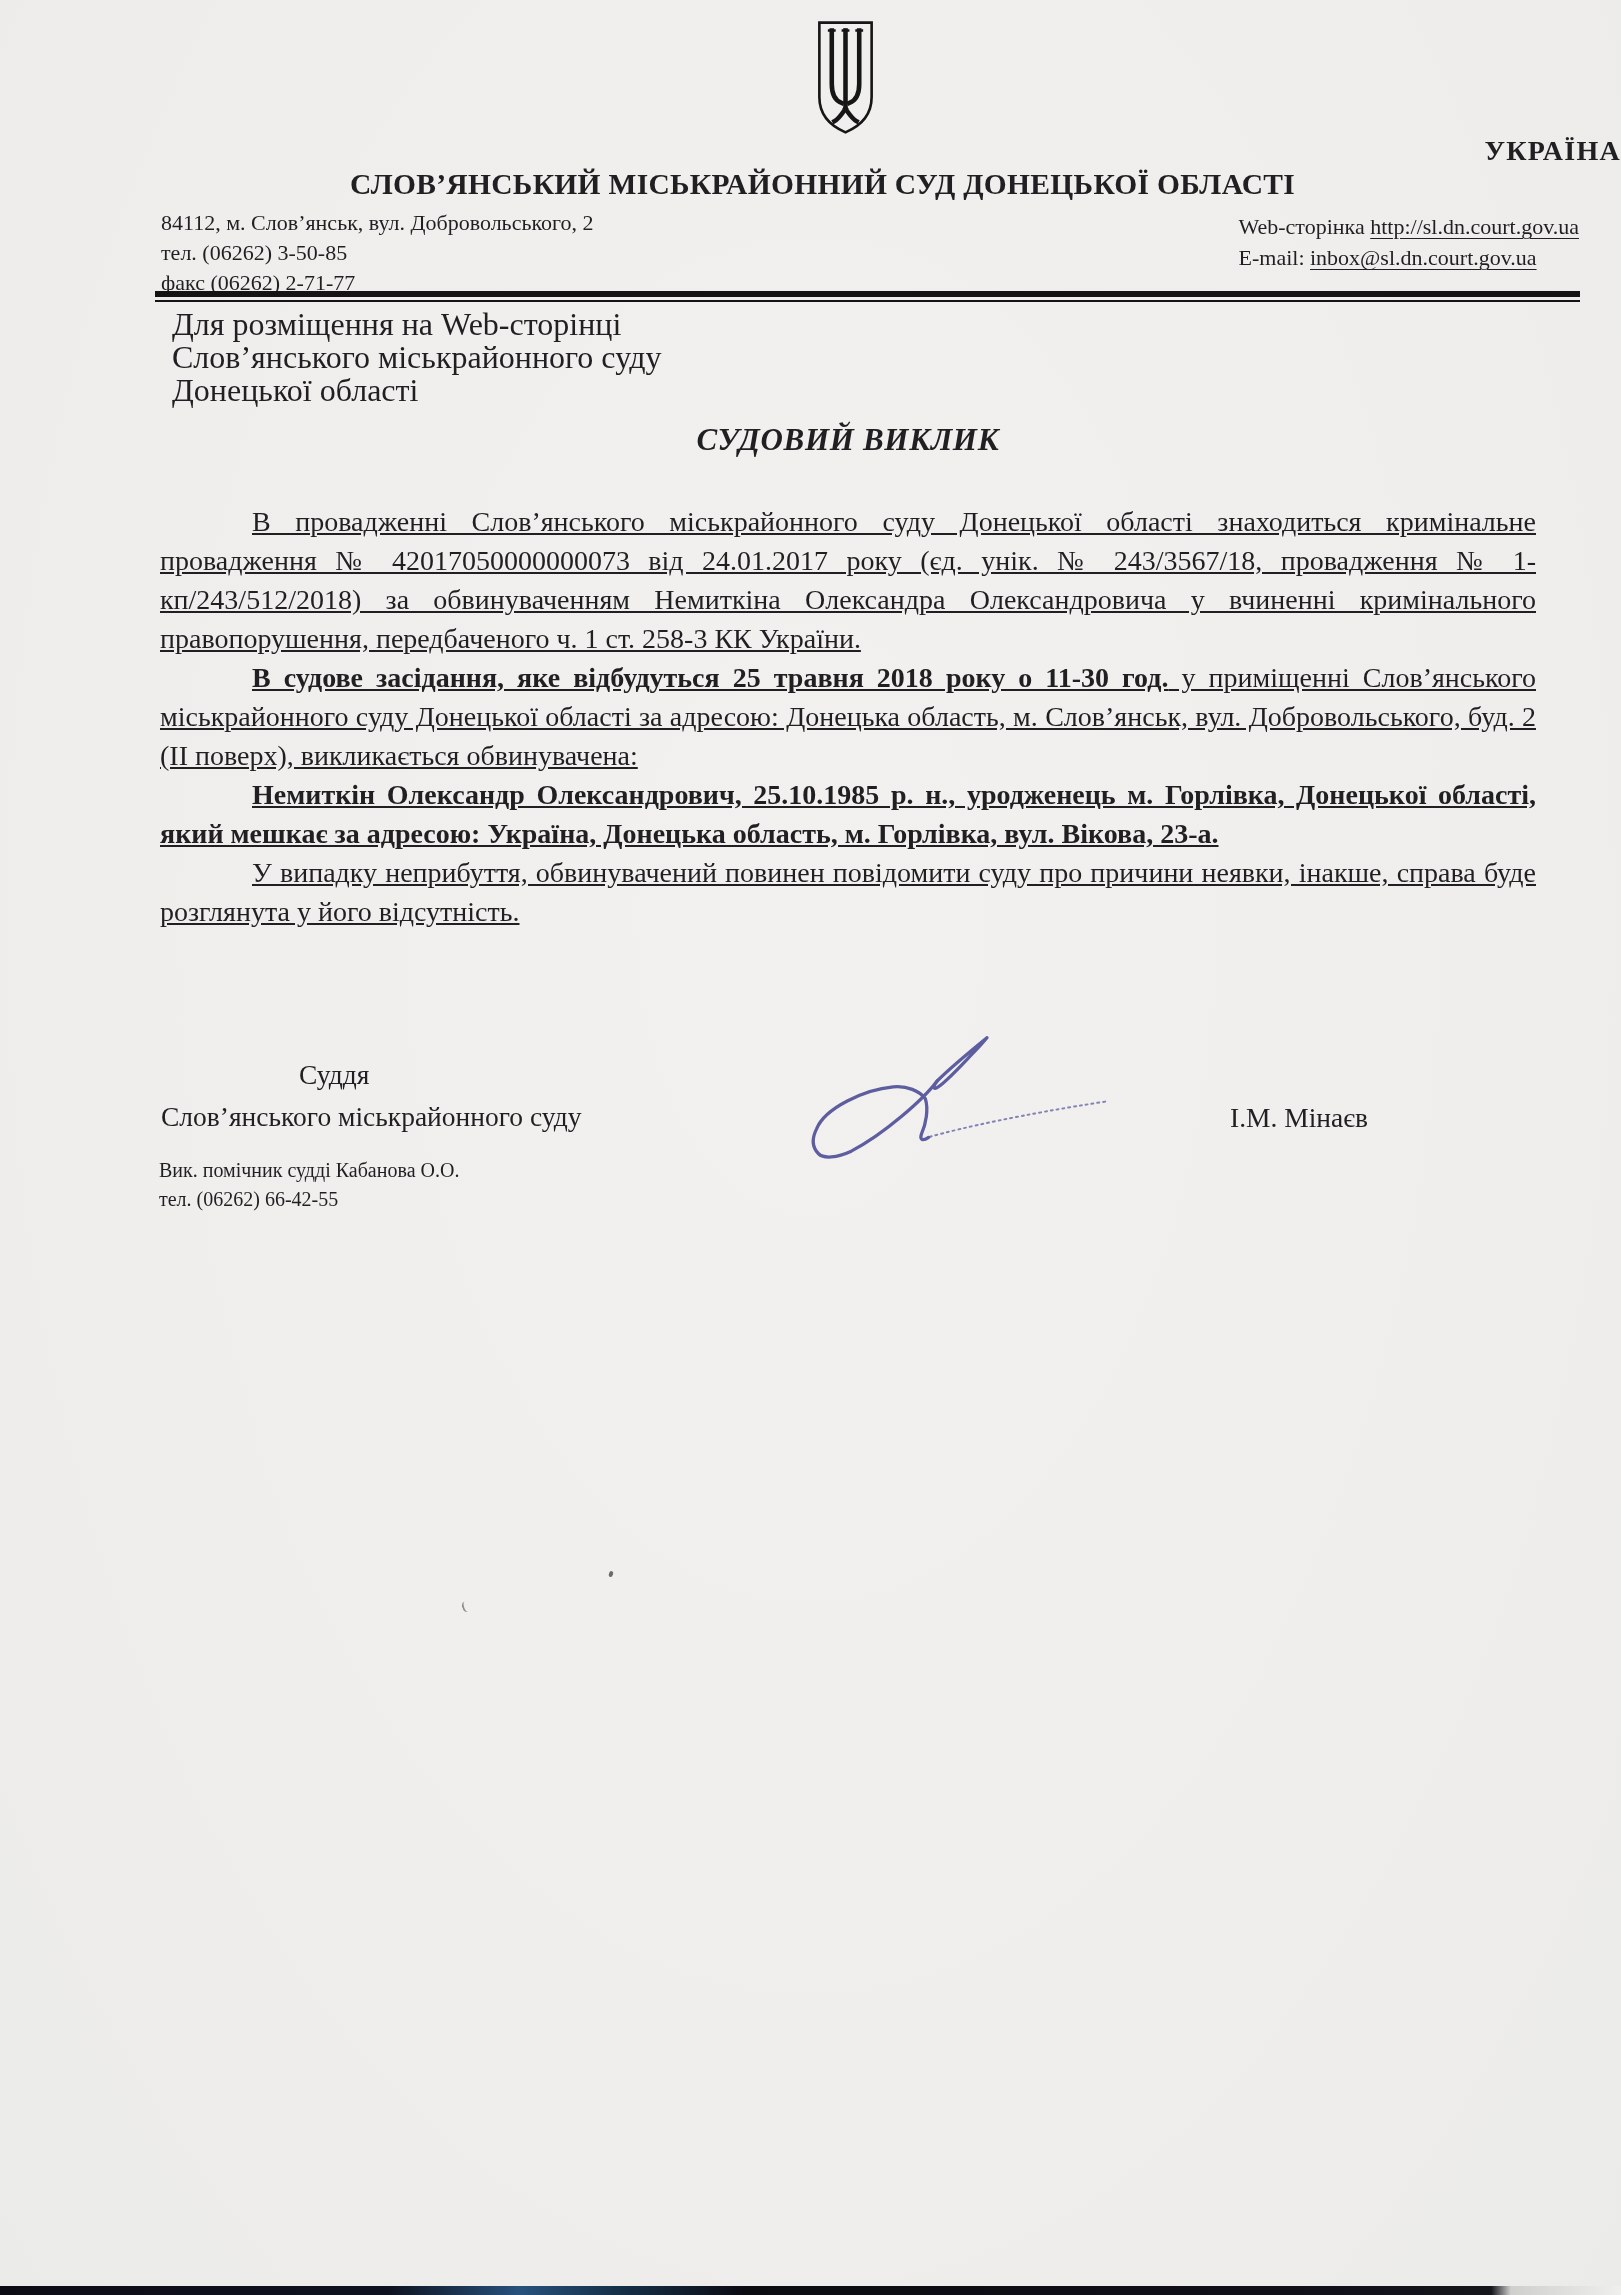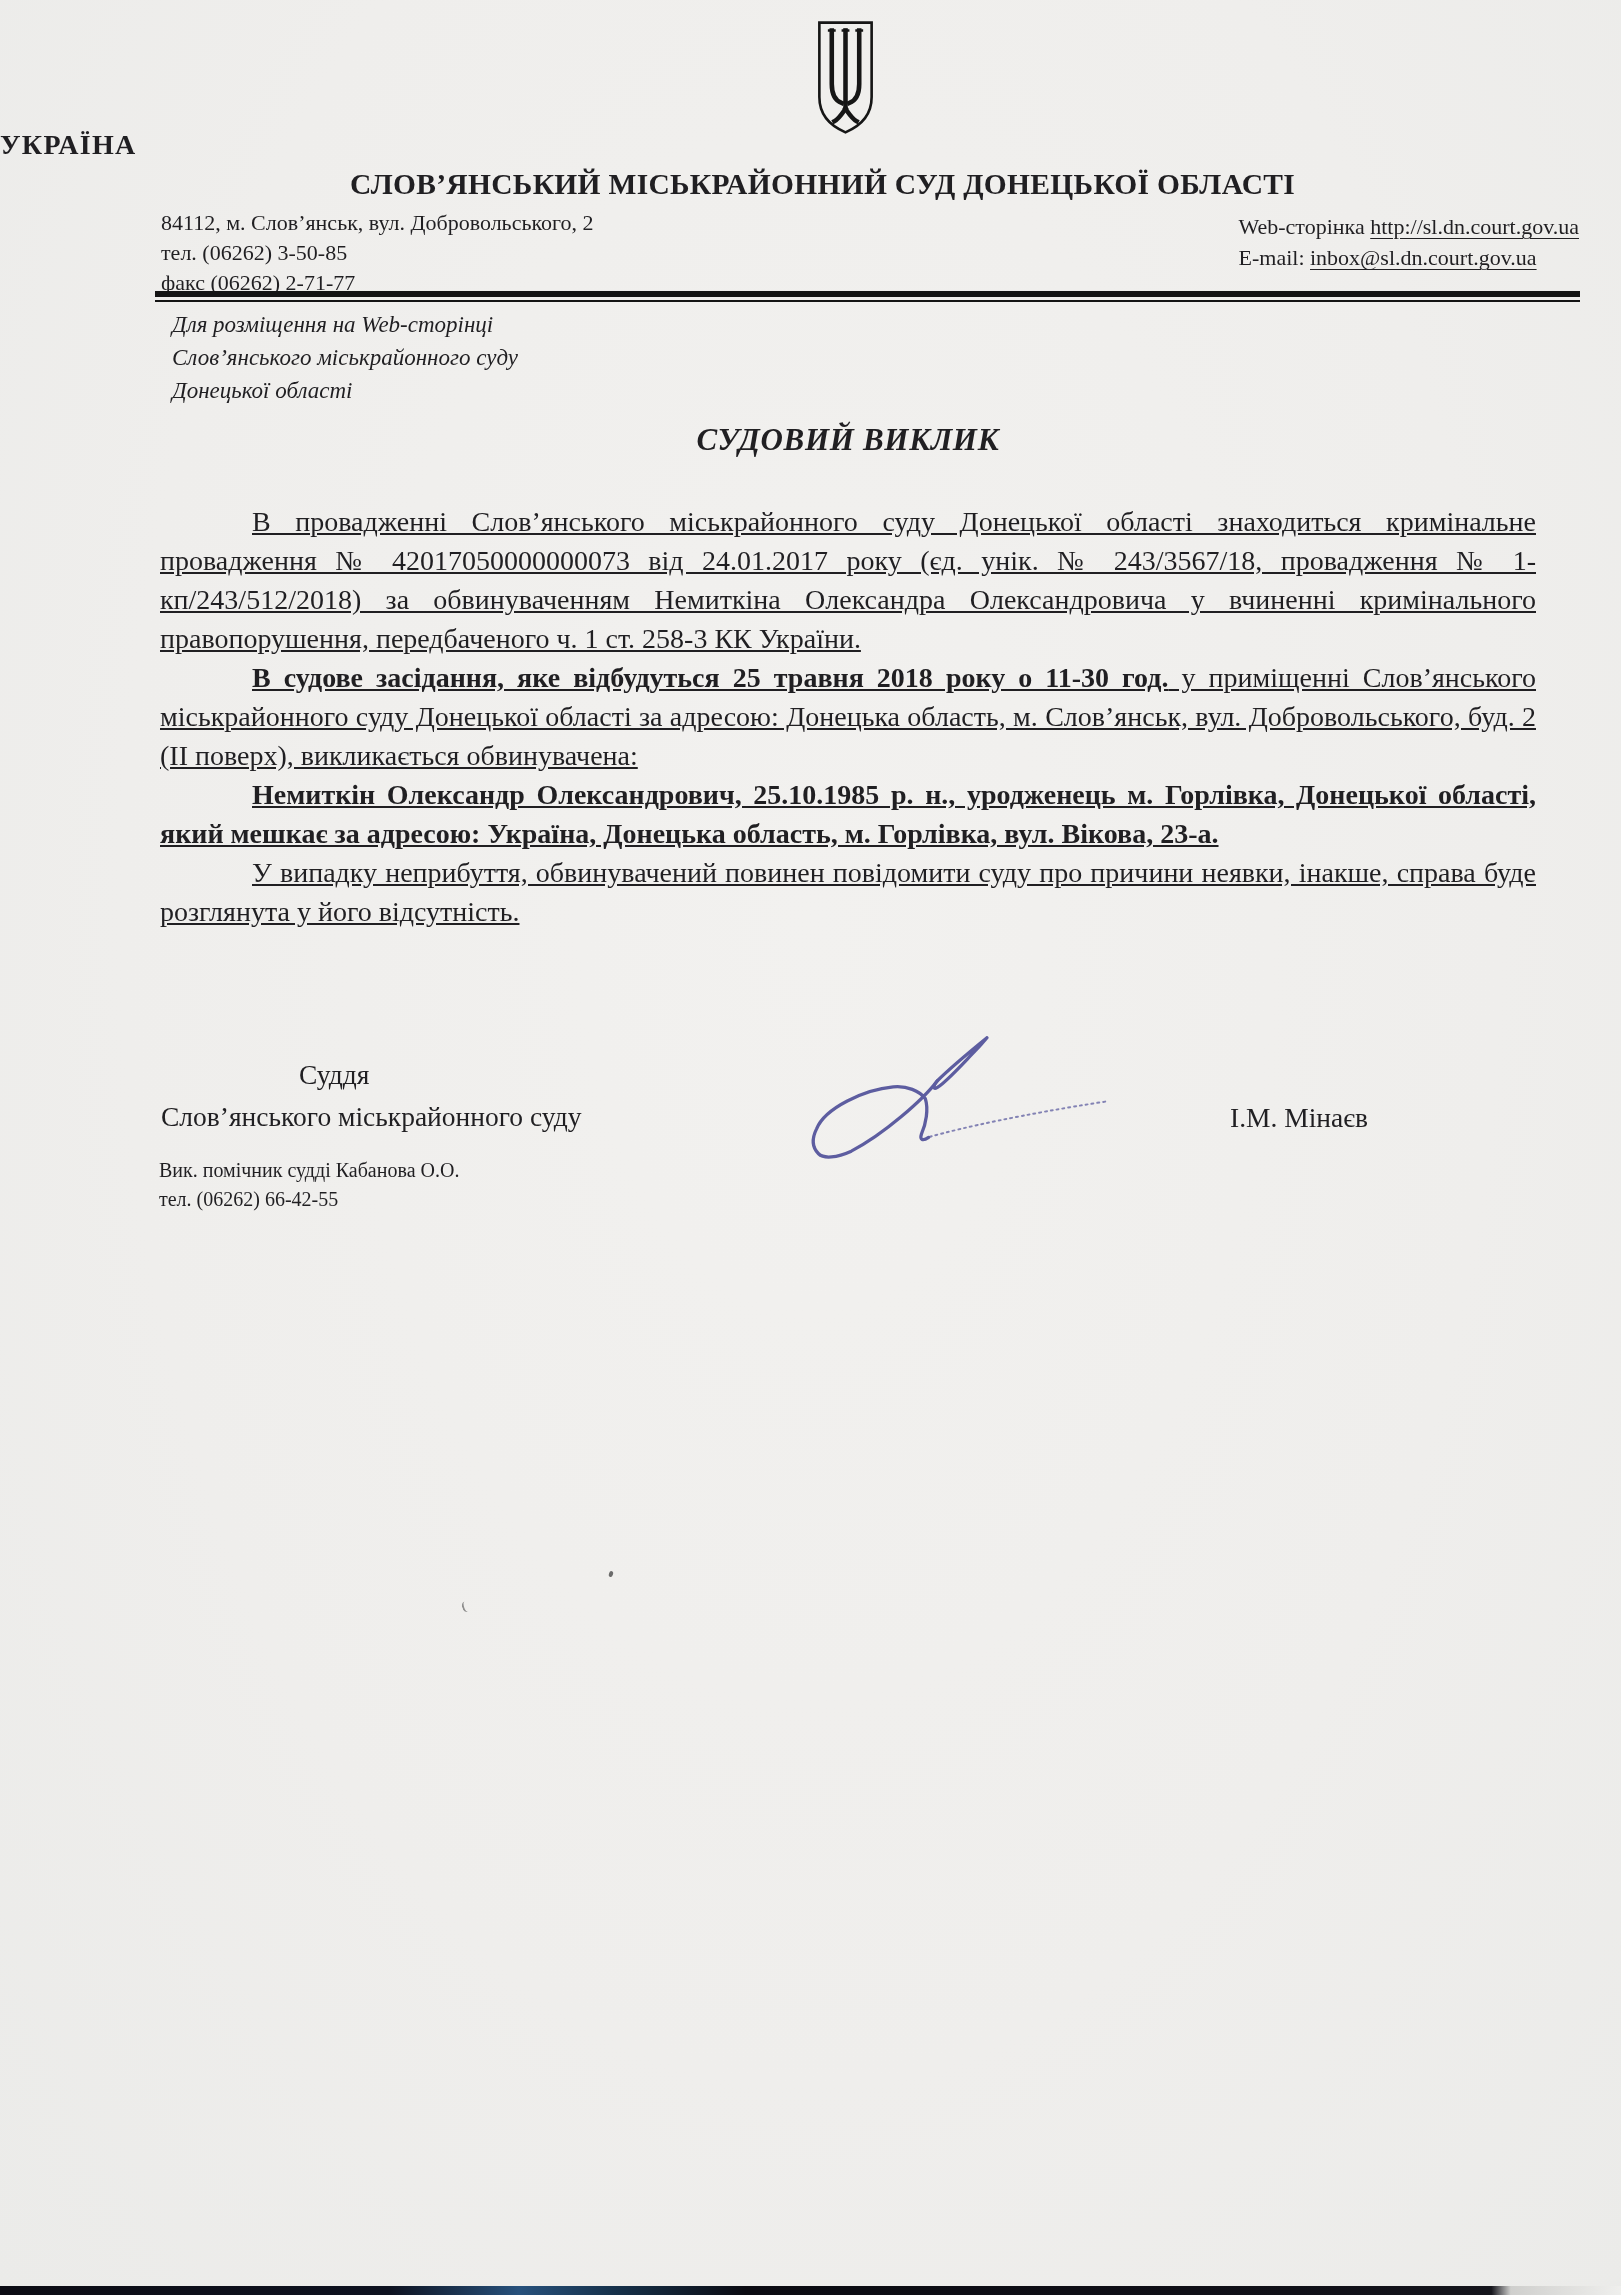--- a/index.html
+++ b/index.html
@@ -7,34 +7,34 @@
     position:relative;
     width:1621px;height:2295px;
     background:#f0efed;
     background-image:radial-gradient(ellipse at 50% 40%, #f2f1ef 0%, #efeeec 60%, #ebebe9 100%);
     overflow:hidden;
     color:#201f22;
     font-family:"Liberation Serif","DejaVu Serif",serif;
   }
   
   .emblem{position:absolute;left:816px;top:19.6px;width:59px;height:115px;}
-  .country{position:absolute;left:0;width:1621px;top:129px;text-align:left;
+  .country{position:absolute;left:0;width:1621px;top:135px;text-align:right;
     font-size:28px;font-weight:bold;letter-spacing:1.3px;}
   .court-name{position:absolute;left:0;width:1621px;top:168px;text-align:center;
     font-size:29.5px;font-weight:bold;letter-spacing:0.3px;padding-left:12px;}
   
   .contact-left{position:absolute;left:161px;top:208px;font-size:22px;line-height:30px;}
   .contact-right{position:absolute;right:42px;top:211px;font-size:22px;line-height:31px;}
   .u{text-decoration:underline;text-underline-offset:3.9px;text-decoration-thickness:1.3px;}
   
   .rule{position:absolute;left:155px;top:291px;width:1425px;}
   .rule .thick{height:5.9px;background:#141414;}
   .rule .thin{height:2px;background:#141414;margin-top:3.3px;}
   
-  .web-note{position:absolute;left:172px;top:308px;font-size:23px;line-height:33px;font-style:italic;}
+  .web-note{position:absolute;left:172px;top:308px;font-size:32px;line-height:33px;}
   
   .doc-title{position:absolute;left:160px;width:1376px;top:422px;text-align:center;
     font-size:31px;font-weight:bold;letter-spacing:0.7px;font-style:italic;}
   
   .body-text{position:absolute;left:160px;top:502px;width:1376px;
     font-size:28px;line-height:39px;text-align:justify;text-decoration:underline;}
   .body-text p{margin:0;text-indent:92px;}
   .b{font-weight:bold;}
   
   .sig-role1{position:absolute;left:299px;top:1059px;font-size:27.5px;}

